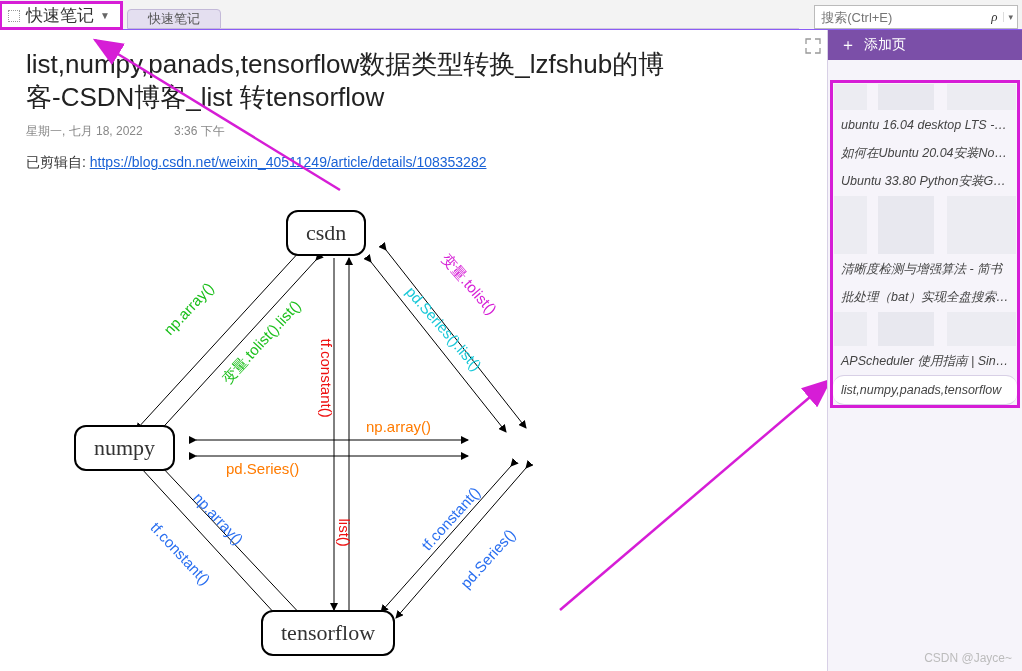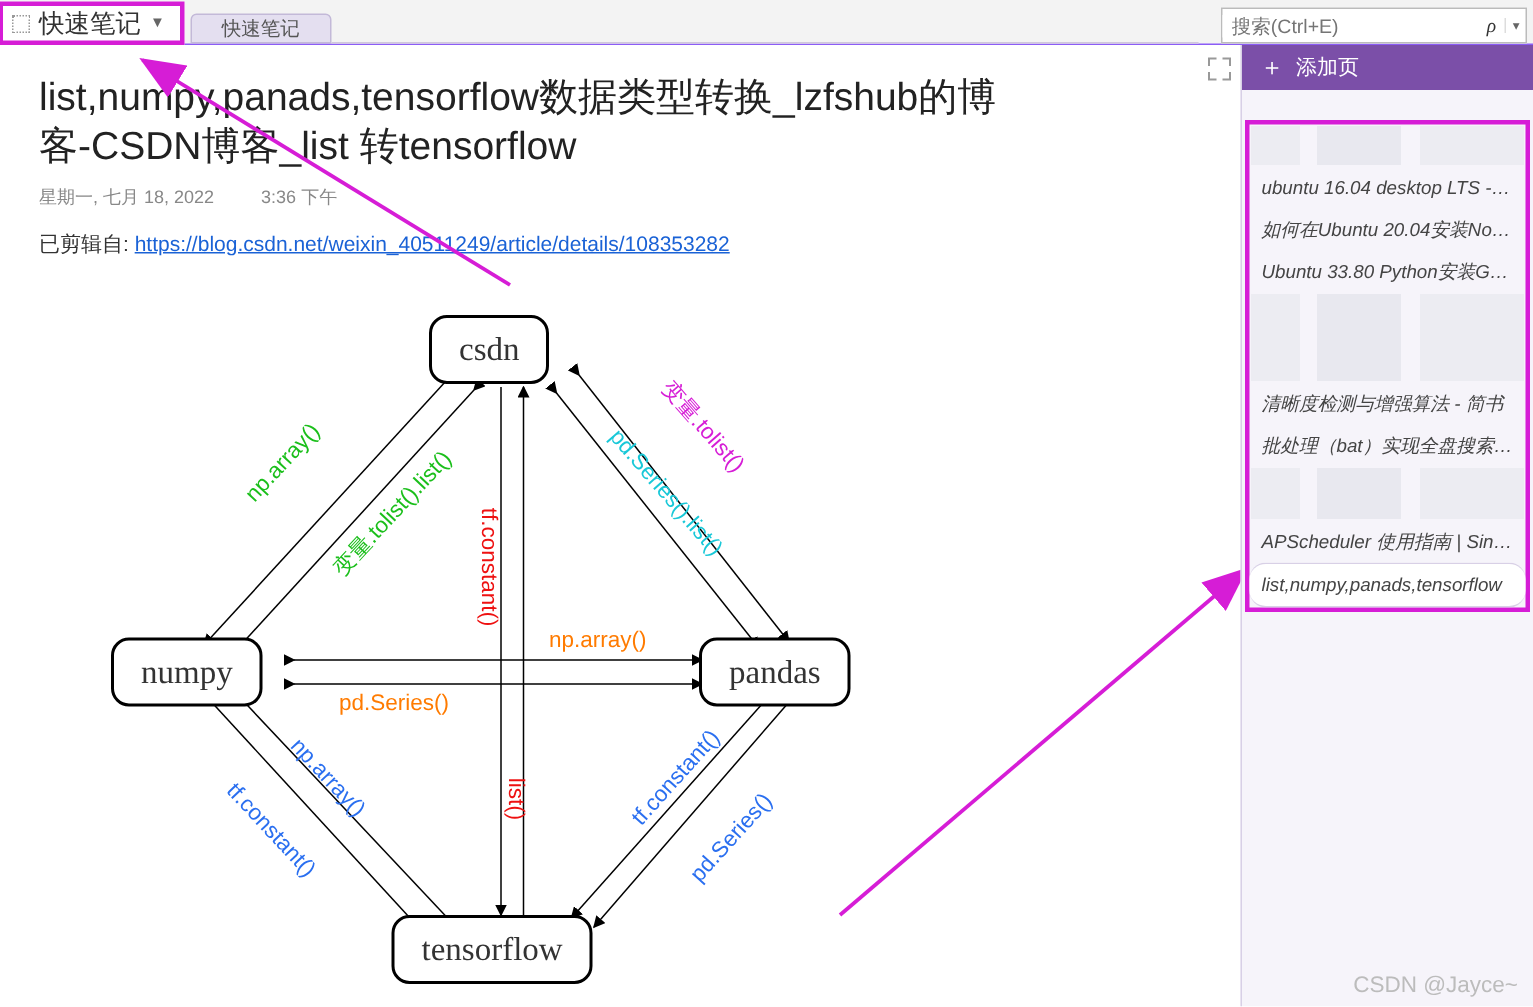--- a/index.html
+++ b/index.html
@@ -46,21 +46,21 @@
 .add-page .plus { margin-right: 8px; font-size: 16px; }
 .page-list { border: 3px solid #d61dd6; margin: 20px 2px 0 2px; font-style: italic; }
 .page-item { padding: 4px 8px; font-size: 12.5px; color: #444; white-space: nowrap; overflow: hidden; text-overflow: ellipsis; border-bottom: 0; line-height: 1.6; }
 .page-item.blurred { position: relative; }
 .page-item.blurred::after { content: ""; position: absolute; inset: 1px; background: linear-gradient(90deg,#ececf2 0 18%,#f6f4fa 18% 24%,#e8e8ef 24% 55%,#f6f4fa 55% 62%,#ececf2 62% 100%); }
 .page-item.blurred.h2 { height: 36px; }
 .page-item.blurred.h3 { height: 60px; }
 .page-item.selected { background: #fff; border-top: 1px solid #d8d0e6; border-bottom: 1px solid #d8d0e6; border-radius: 11px; }
 
 .arrow-long { position: absolute; pointer-events: none; }
-.watermark { position: absolute; right: 10px; bottom: 6px; font-size: 15px; color: #bcbcbc; }
+.watermark { position: absolute; right: 10px; bottom: 6px; font-size: 12px; color: #bcbcbc; }
 </style>
 </head>
 <body>
 
 <div class="top-bar">
   <div class="notebook-dd">
     <span class="sq"></span>
     <span>快速笔记</span>
     <span class="car">▼</span>
   </div>
@@ -113,21 +113,20 @@
 
       <line x1="85" y1="268" x2="232" y2="428" stroke="#000" marker-end="url(#ah)" marker-start="url(#ah)"></line>
       <line x1="105" y1="266" x2="248" y2="418" stroke="#000" marker-end="url(#ah)" marker-start="url(#ah)"></line>
 
       <line x1="470" y1="268" x2="340" y2="418" stroke="#000" marker-end="url(#ah)" marker-start="url(#ah)"></line>
       <line x1="455" y1="266" x2="325" y2="412" stroke="#000" marker-end="url(#ah)" marker-start="url(#ah)"></line>
     </svg>
 
     <div class="node n-list">csdn</div>
     <div class="node n-numpy">numpy</div>
-    <div class="node n-pandas">pandas</div>
     <div class="node n-tf">tensorflow</div>
 
     <span class="lbl green" style="left:100px;top:100px;transform:rotate(-47deg)">np.array()</span>
     <span class="lbl green" style="left:152px;top:133px;transform:rotate(-47deg)">变量.tolist().list()</span>
     <span class="lbl red" style="left:270px;top:130px;transform:rotate(90deg);transform-origin:left">tf.constant()</span>
     <span class="lbl magenta" style="left:375px;top:75px;transform:rotate(49deg)">变量.tolist()</span>
     <span class="lbl cyan" style="left:335px;top:120px;transform:rotate(49deg)">pd.Series().list()</span>
     <span class="lbl orange" style="left:310px;top:218px">np.array()</span>
     <span class="lbl orange" style="left:170px;top:260px">pd.Series()</span>
     <span class="lbl blue" style="left:130px;top:310px;transform:rotate(47deg)">np.array()</span>

